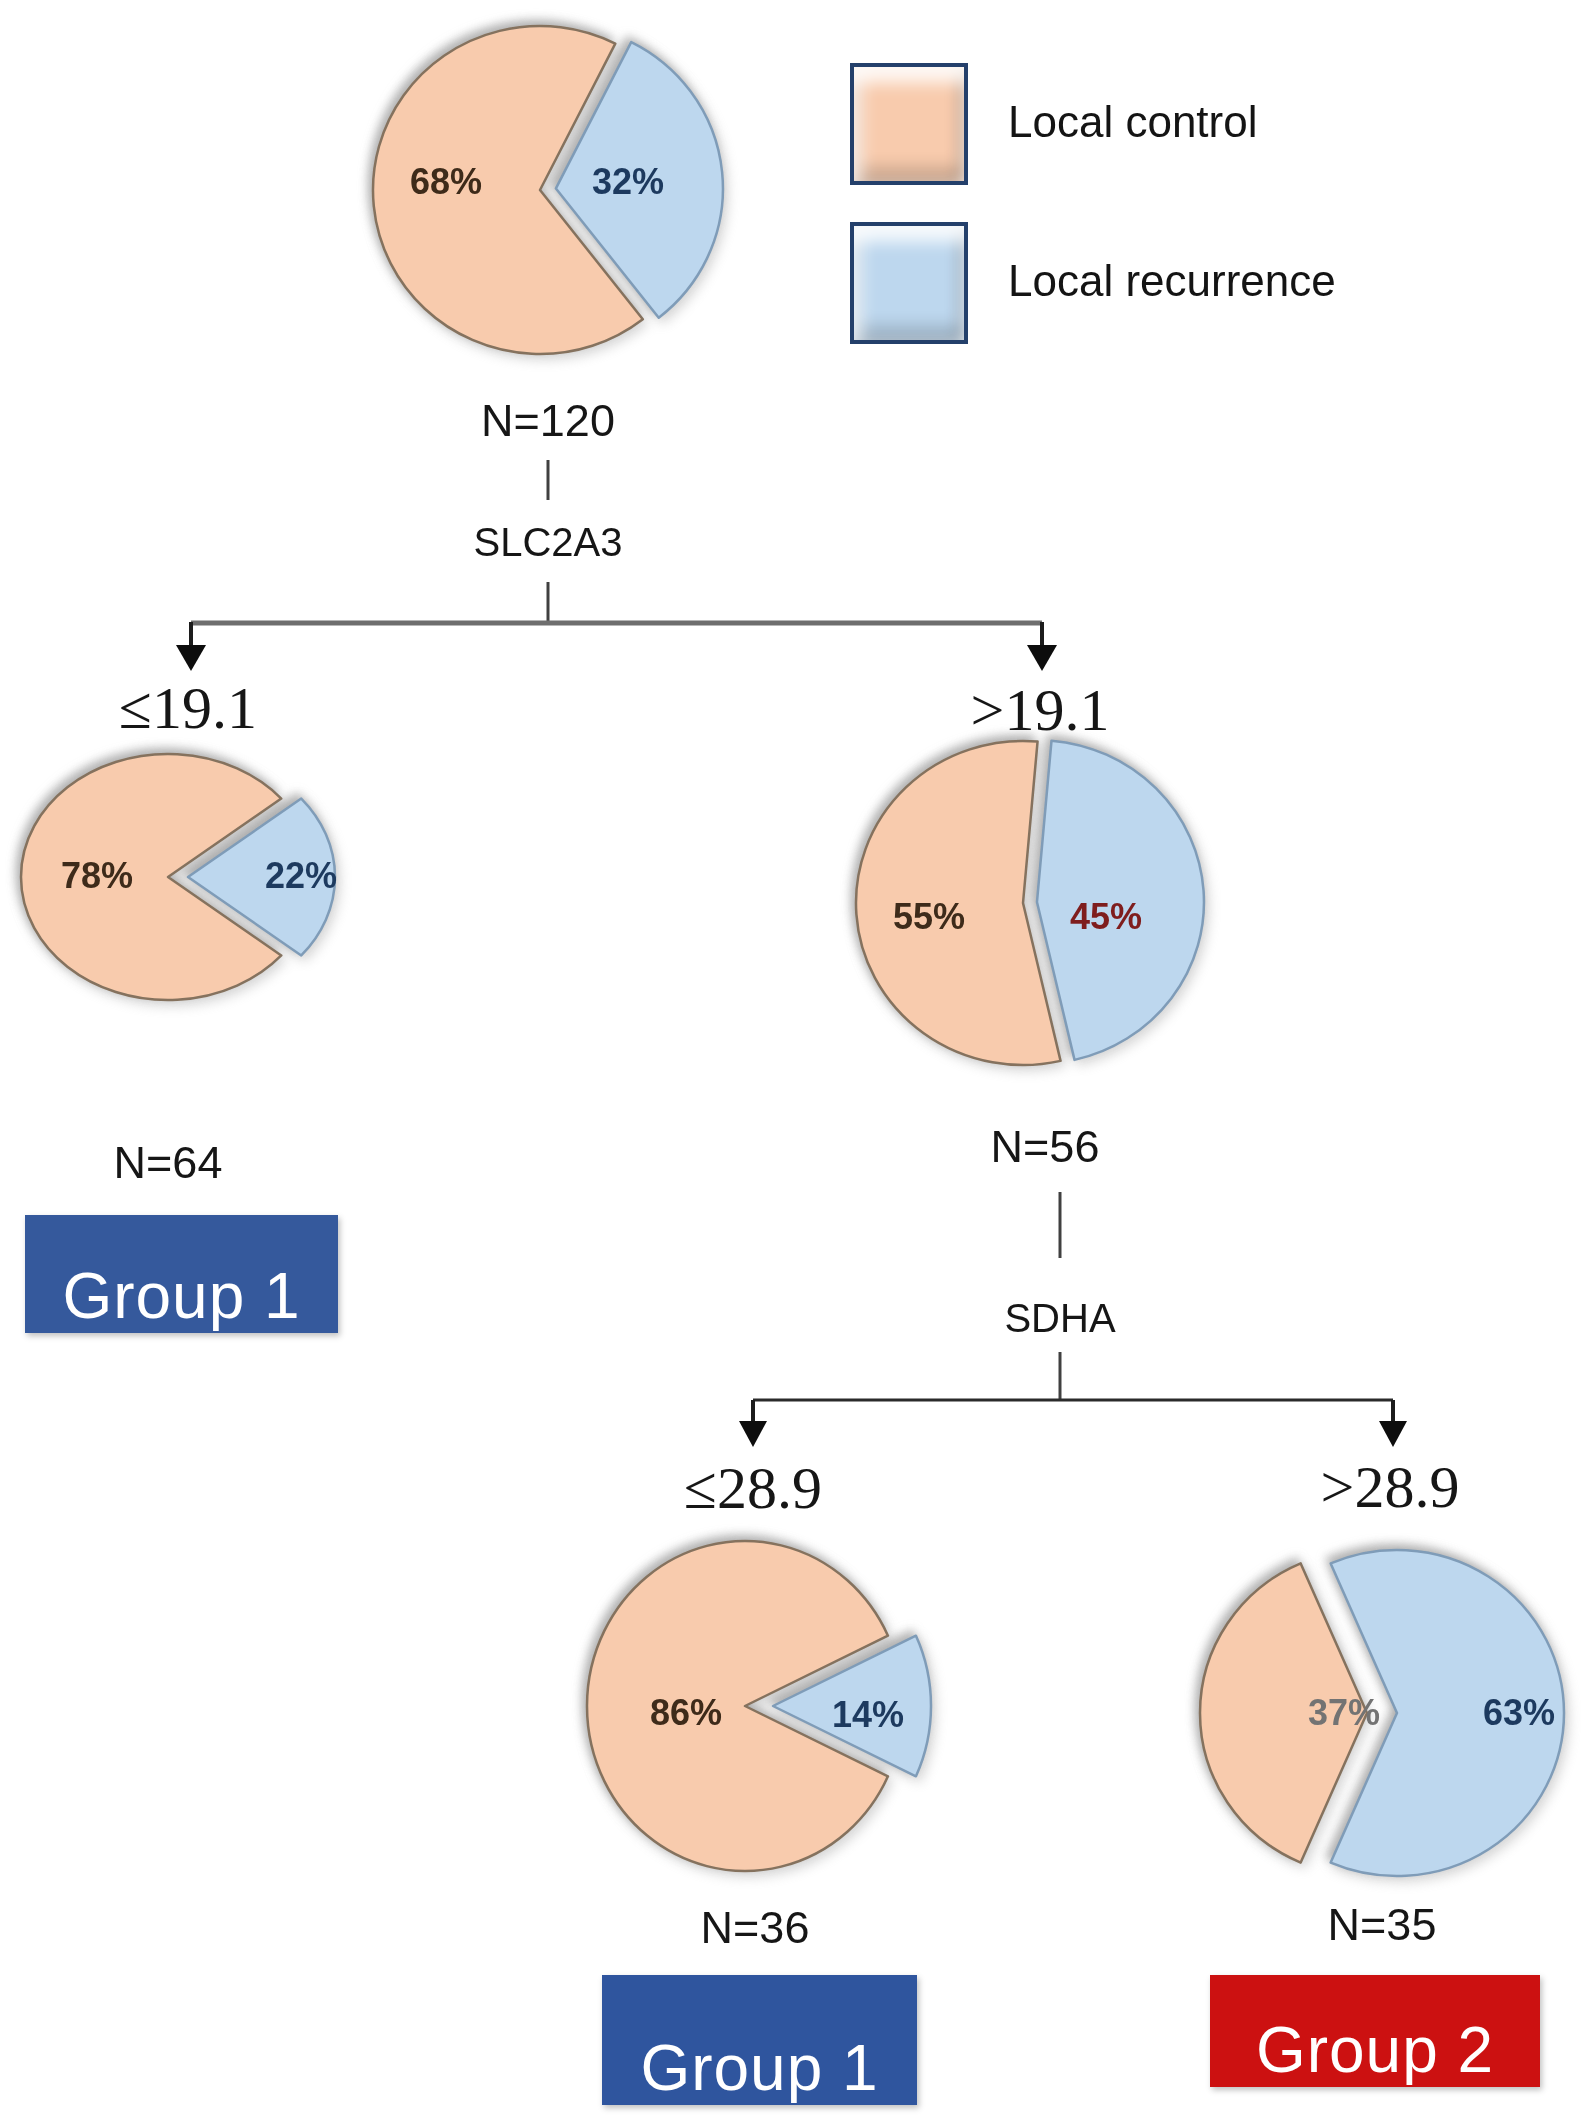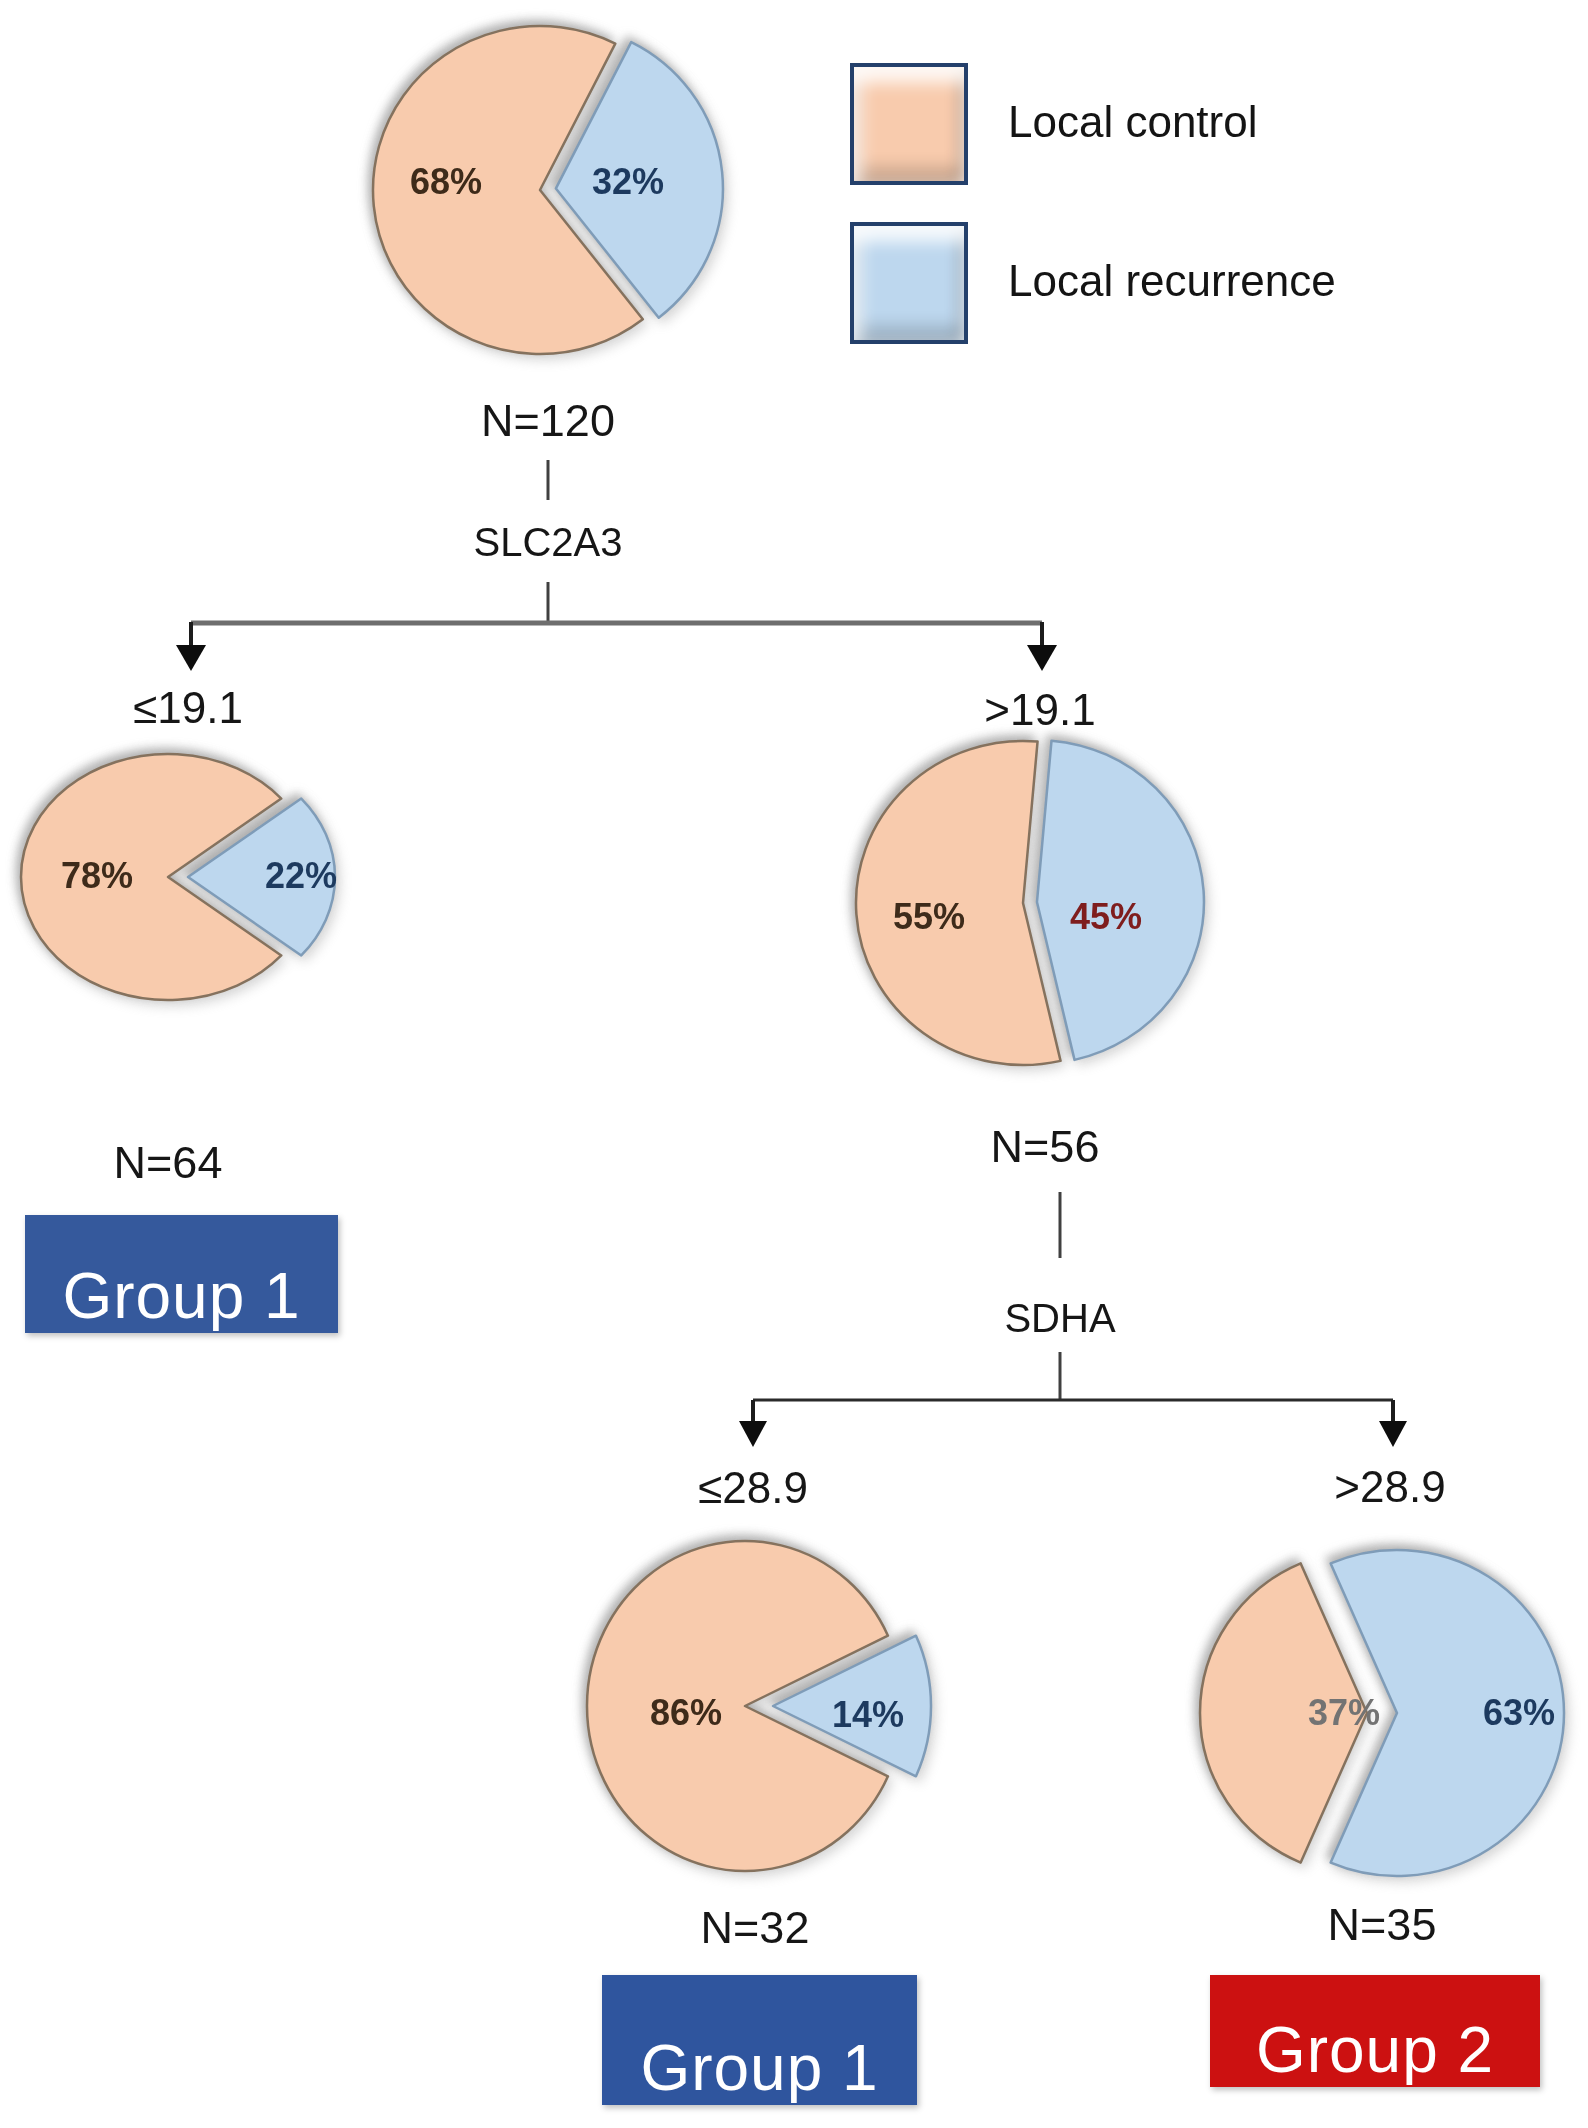--- a/index.html
+++ b/index.html
@@ -7,21 +7,21 @@
     position:relative;width:1588px;height:2128px;background:#ffffff;
     font-family:"Liberation Sans", sans-serif;overflow:hidden;
   }
   svg.layer{position:absolute;left:0;top:0;}
   .lbl{
     position:absolute;transform:translate(-50%,-50%);
     white-space:nowrap;color:#161616;
   }
   .n-label{font-size:45px;}
   .gene-label{font-size:40px;}
-  .branch-label{font-size:44px;}
+  .branch-label{font-size:60px;font-family:Liberation Serif, serif;}
   .pct-label{
     position:absolute;transform:translate(-50%,-50%);
     font-size:36px;white-space:nowrap;font-weight:bold;
   }
   .legend-swatch{
     position:absolute;width:118px;height:122px;box-sizing:border-box;
     border:4px solid #24406B;
     box-shadow:
       inset 0 16px 16px rgba(255,255,255,.85),
       inset 12px 0 14px rgba(255,255,255,.40),
@@ -88,21 +88,21 @@
     </svg>
 
   <div class="legend-swatch" style="left: 850px; top: 63px; background: rgb(248, 203, 173);"></div>
   <div class="legend-label" style="left:1008px;top:122px;">Local control</div>
   <div class="legend-swatch" style="left: 850px; top: 222px; background: rgb(189, 215, 238);"></div>
   <div class="legend-label" style="left:1008px;top:281px;">Local recurrence</div>
 
   <div class="lbl n-label" style="left:548px;top:421px;">N=120</div>
   <div class="lbl n-label" style="left:168px;top:1163px;">N=64</div>
   <div class="lbl n-label" style="left:1045px;top:1147px;">N=56</div>
-  <div class="lbl n-label" style="left:755px;top:1928px;">N=32</div>
+  <div class="lbl n-label" style="left:755px;top:1928px;">N=36</div>
   <div class="lbl n-label" style="left:1382px;top:1925px;">N=35</div>
 
   <div class="lbl gene-label" style="left:548px;top:542px;">SLC2A3</div>
   <div class="lbl branch-label" style="left:188px;top:708px;">≤19.1</div>
   <div class="lbl branch-label" style="left:1040px;top:710px;">&gt;19.1</div>
   <div class="lbl gene-label" style="left:1060px;top:1318px;">SDHA</div>
   <div class="lbl branch-label" style="left:753px;top:1488px;">≤28.9</div>
   <div class="lbl branch-label" style="left:1390px;top:1487px;">&gt;28.9</div>
 
   <div class="group-box" style="left: 25px; top: 1215px; width: 313px; height: 118px; background: rgb(53, 89, 156);">

